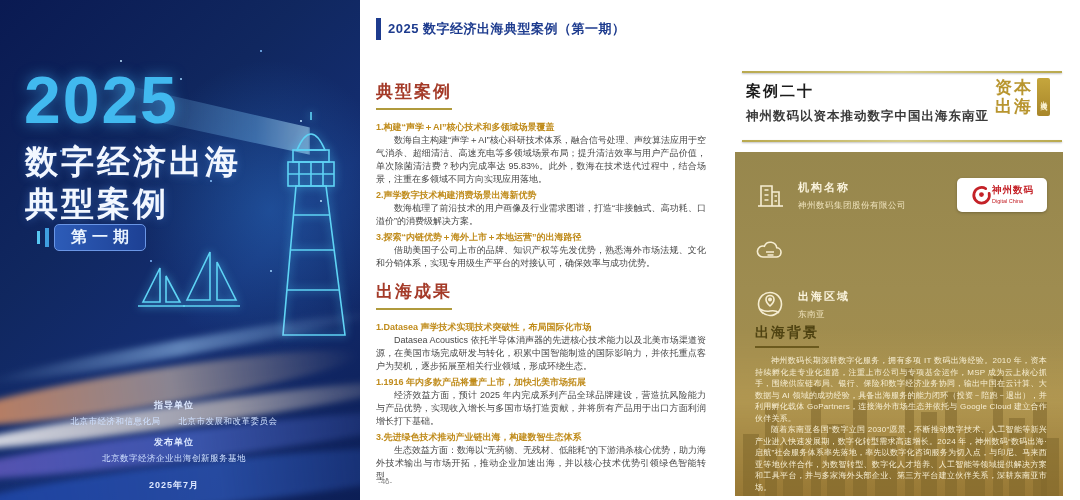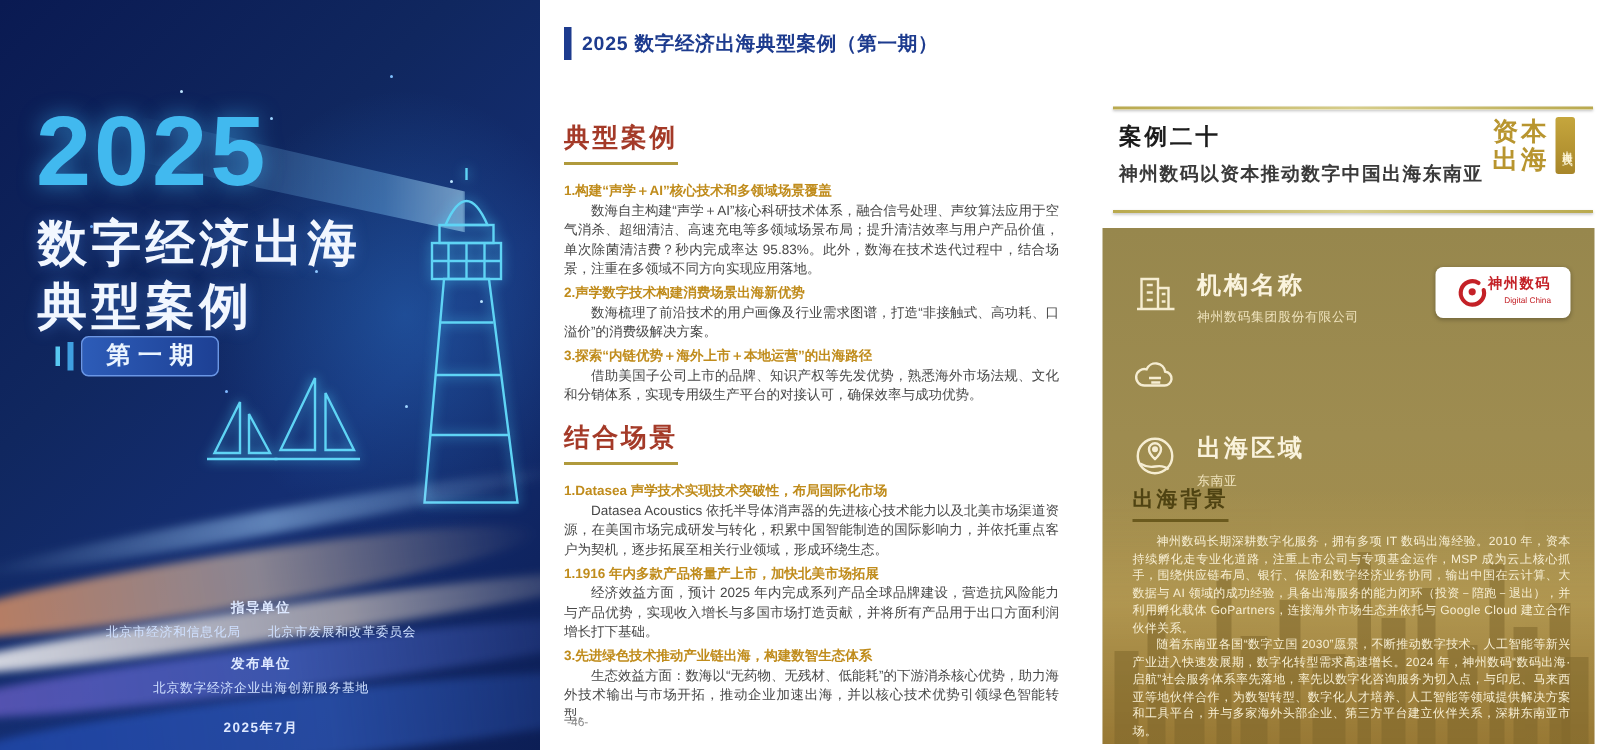--- a/index.html
+++ b/index.html
@@ -74,25 +74,25 @@
     display:flex; align-items:center; justify-content:center; }
   .tag-ribbon span { writing-mode:vertical-rl; font-size:7px; color:#fdf6da; letter-spacing:1px; }
   .gold-block { position:absolute; left:15px; right:17px; top:152px; bottom:4px;
     background:linear-gradient(180deg,#97874d 0%,#9e8c50 40%,#a38d4c 70%,#9a7f3d 100%); overflow:hidden; }
   .cityscape { position:absolute; left:0; right:0; bottom:0; height:170px; opacity:.55; }
   .city-sky { position:absolute; inset:0; background:linear-gradient(180deg, rgba(210,180,110,0), rgba(214,178,96,.5) 45%, rgba(150,114,44,.85)); }
   .tower { position:absolute; bottom:0; background:rgba(112,88,30,.65); }
   .info-row { position:absolute; left:20px; display:flex; gap:13px; align-items:flex-start; }
   .r1 { top:28px; } .r2 { top:83px; } .r3 { top:137px; }
   .info-icon { width:30px; height:30px; flex:0 0 30px; }
-  .info-label { font-size:16px; font-weight:bold; color:#faf3dd; letter-spacing:2px; }
+  .info-label { font-size:11px; font-weight:bold; color:#faf3dd; letter-spacing:2px; }
   .info-value { font-size:8.5px; color:#efe3bd; margin-top:5px; letter-spacing:.5px; }
   .logo-card { position:absolute; right:16px; top:26px; width:90px; height:34px; background:#fff;
     border-radius:5px; display:flex; align-items:center; justify-content:center; gap:0;
-    box-shadow:0 1px 3px rgba(0,0,0,.25);text-align:right; }
+    box-shadow:0 1px 3px rgba(0,0,0,.25); }
   .logo-texts { display:flex; flex-direction:column; line-height:10px; }
   .logo-cn { font-size:9.5px; font-weight:bold; color:#c42127; letter-spacing:1px; }
   .logo-en { font-size:5.5px; color:#c42127; margin-top:1px; }
   .bg-title { position:absolute; left:20px; top:172px; font-size:14px; font-weight:bold; color:#4f4312;
     letter-spacing:2px; border-bottom:2px solid #6b5a1e; padding-bottom:4px; }
   .bg-paras { position:absolute; left:20px; right:16px; top:203px; }
   .bg-para { font-size:8px; color:#f7eed2; line-height:11.5px; text-align:justify; text-indent:2em;
     letter-spacing:.2px; }
   svg .cy { stroke:#5fd4f5; fill:none; stroke-width:1.6; }
 </style>
@@ -167,21 +167,21 @@
     </div>
 
     <div><span class="sec-title">典型案例</span></div>
     <div class="item-head">1.构建“声学＋AI”核心技术和多领域场景覆盖</div>
     <div class="item-body">数海自主构建“声学＋AI”核心科研技术体系，融合信号处理、声纹算法应用于空气消杀、超细清洁、高速充电等多领域场景布局；提升清洁效率与用户产品价值，单次除菌清洁费？秒内完成率达 95.83%。此外，数海在技术迭代过程中，结合场景，注重在多领域不同方向实现应用落地。</div>
     <div class="item-head">2.声学数字技术构建消费场景出海新优势</div>
     <div class="item-body">数海梳理了前沿技术的用户画像及行业需求图谱，打造“非接触式、高功耗、口溢价”的消费级解决方案。</div>
     <div class="item-head">3.探索“内链优势＋海外上市＋本地运营”的出海路径</div>
     <div class="item-body">借助美国子公司上市的品牌、知识产权等先发优势，熟悉海外市场法规、文化和分销体系，实现专用级生产平台的对接认可，确保效率与成功优势。</div>
 
-    <div><span class="sec-title second">结合场景</span></div>
+    <div><span class="sec-title second">出海成果</span></div>
     <div class="item-head">1.Datasea 声学技术实现技术突破性，布局国际化市场</div>
     <div class="item-body">Datasea Acoustics 依托半导体消声器的先进核心技术能力以及北美市场渠道资源，在美国市场完成研发与转化，积累中国智能制造的国际影响力，并依托重点客户为契机，逐步拓展至相关行业领域，形成环绕生态。</div>
     <div class="item-head">1.1916 年内多款产品将量产上市，加快北美市场拓展</div>
     <div class="item-body">经济效益方面，预计 2025 年内完成系列产品全球品牌建设，营造抗风险能力与产品优势，实现收入增长与多国市场打造贡献，并将所有产品用于出口方面利润增长打下基础。</div>
     <div class="item-head">3.先进绿色技术推动产业链出海，构建数智生态体系</div>
     <div class="item-body">生态效益方面：数海以“无药物、无残材、低能耗”的下游消杀核心优势，助力海外技术输出与市场开拓，推动企业加速出海，并以核心技术优势引领绿色智能转型。</div>
 
     <div class="pageno">-46-</div>
   </section>
 

